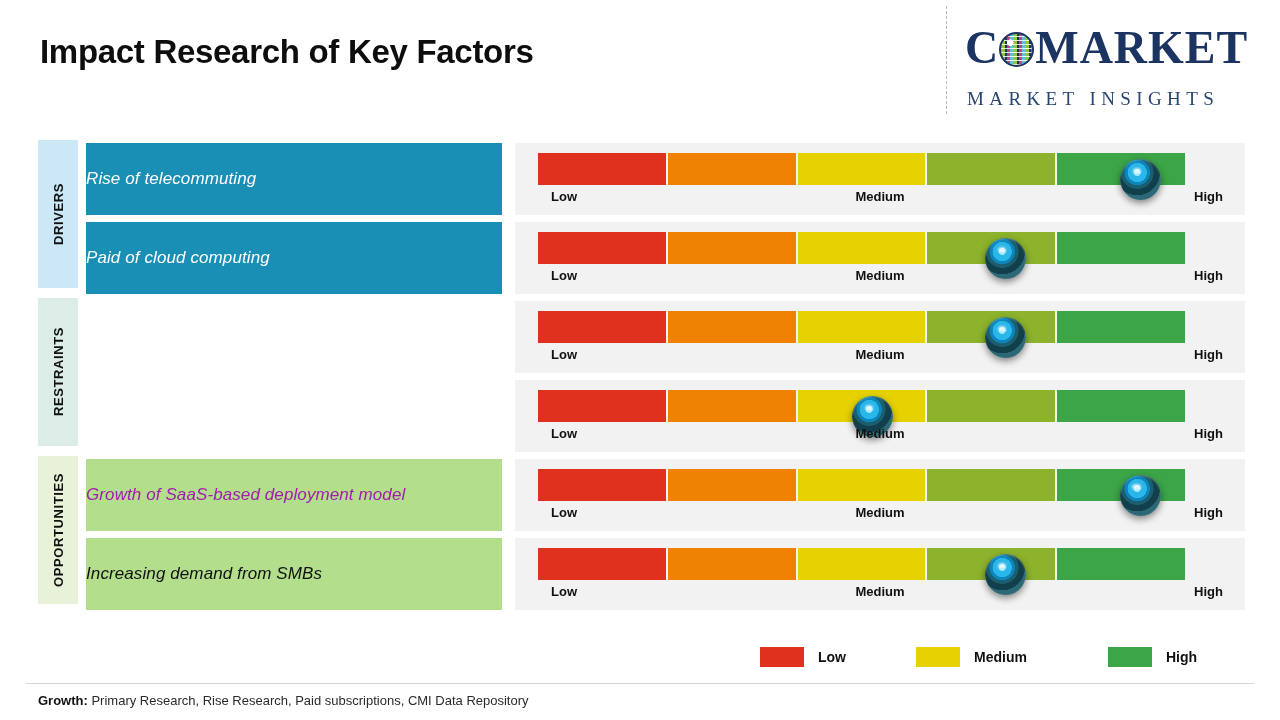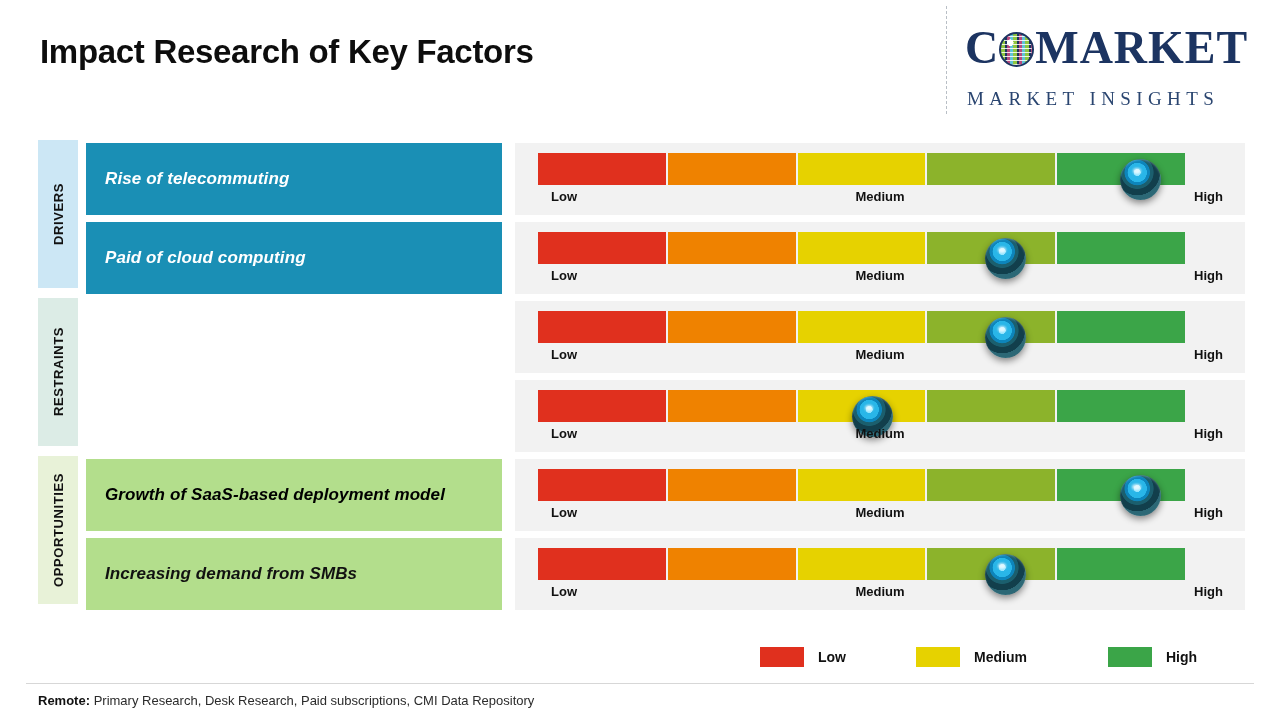--- a/index.html
+++ b/index.html
@@ -65,22 +65,22 @@
     writing-mode:vertical-rl;transform:rotate(180deg);
     font-size:13px;font-weight:bold;letter-spacing:0.6px;color:#111;
     white-space:nowrap;
   }
 
   .frow{position:absolute;left:0;width:1280px;height:72px;}
 
   .flabel{
     position:absolute;left:86px;top:0;width:416px;height:72px;
     display:flex;align-items:center;
-    padding-left:19px;box-sizing:border-box;
-    font-size:17px;font-style:italic;font-weight:bold;letter-spacing:0.1px;
+    padding-left:0;box-sizing:border-box;
+    font-size:17px;font-style:italic;font-weight:normal;letter-spacing:0.1px;
   }
 
   .gauge{
     position:absolute;left:515px;top:0;width:730px;height:72px;
     background:#f2f2f2;
   }
   .track{
     position:absolute;left:23px;top:10px;width:649px;height:32px;
     display:flex;
   }
@@ -209,21 +209,21 @@
         <div class="seg" style="background: rgb(59, 165, 72);"></div>
         <div class="marker" style="left: 51.6%;"></div>
       </div>
       <div class="glabel low">Low</div>
       <div class="glabel med">Medium</div>
       <div class="glabel high">High</div>
     </div>
   </div>
 
   <div class="frow" style="top:319px;">
-    <div class="flabel" style="background:#b3de8c;color:#000000;">Growth of SaaS-based deployment model</div>
+    <div class="flabel" style="background:#b3de8c;color:#a21caf;">Growth of SaaS-based deployment model</div>
     <div class="gauge">
       <div class="track">
         <div class="seg" style="background: rgb(224, 48, 30);"></div>
         <div class="seg" style="background: rgb(239, 130, 0);"></div>
         <div class="seg" style="background: rgb(230, 210, 0);"></div>
         <div class="seg" style="background: rgb(140, 179, 43);"></div>
         <div class="seg" style="background: rgb(59, 165, 72);"></div>
         <div class="marker" style="left: 92.8%;"></div>
       </div>
       <div class="glabel low">Low</div>
@@ -259,13 +259,13 @@
     <div class="sw" style="background: rgb(230, 210, 0);"></div>
     <div class="tx">Medium</div>
   </div>
   <div class="lg" style="left:348px;">
     <div class="sw" style="background: rgb(59, 165, 72);"></div>
     <div class="tx">High</div>
   </div>
 </div>
 
 <div class="footdiv"></div>
-<div class="source"><b>Remote:</b><span> Primary Research, Desk Research, Paid subscriptions, CMI Data Repository</span></div>
+<div class="source"><b>Growth:</b><span> Primary Research, Rise Research, Paid subscriptions, CMI Data Repository</span></div>
 
 </body></html>

